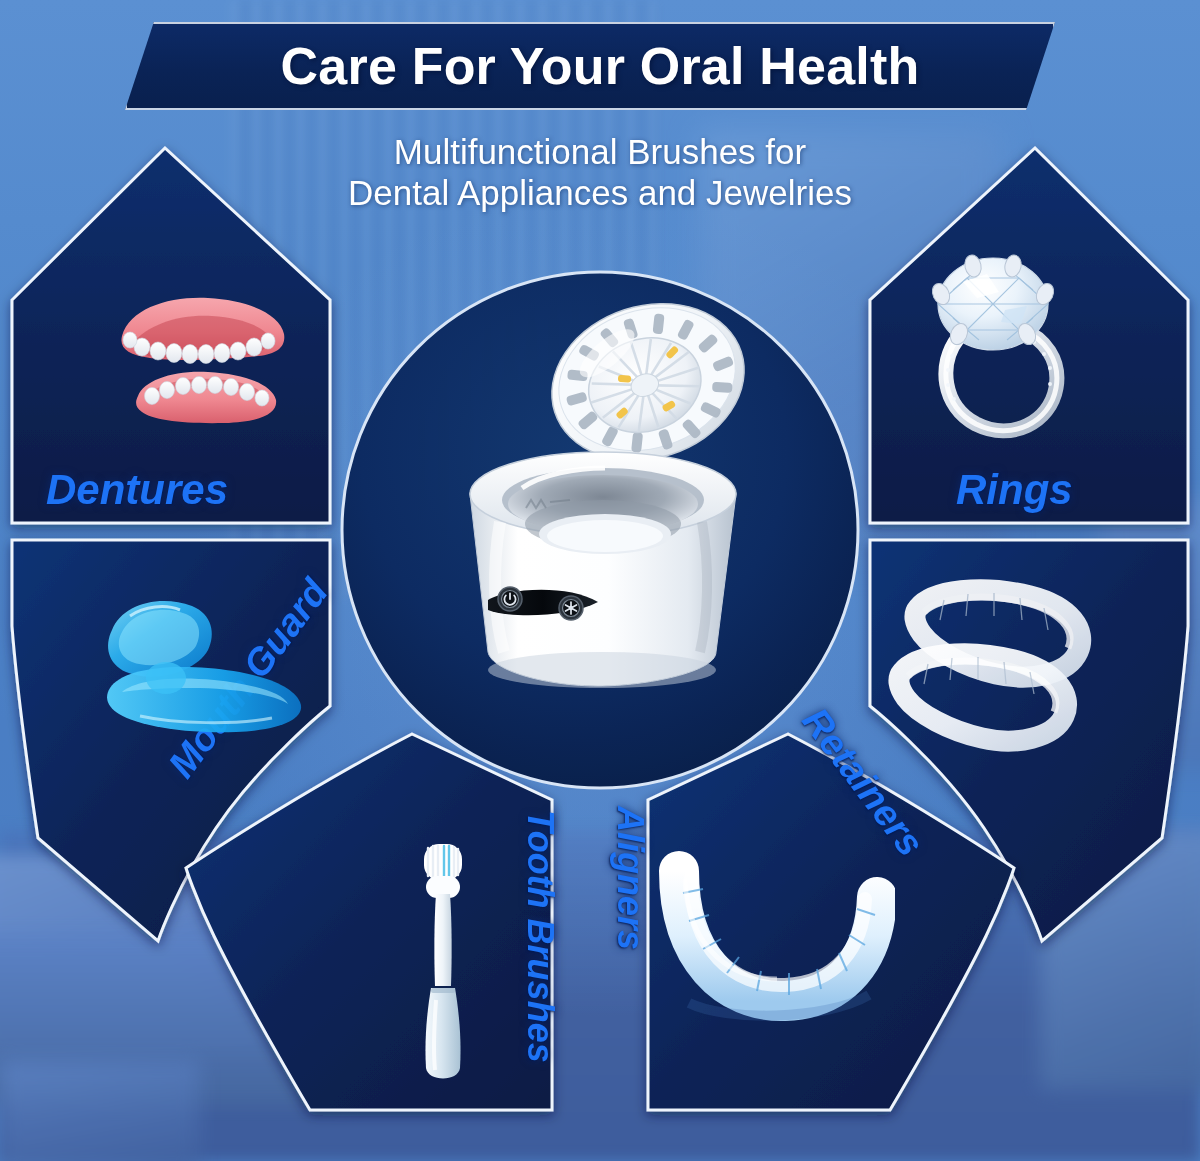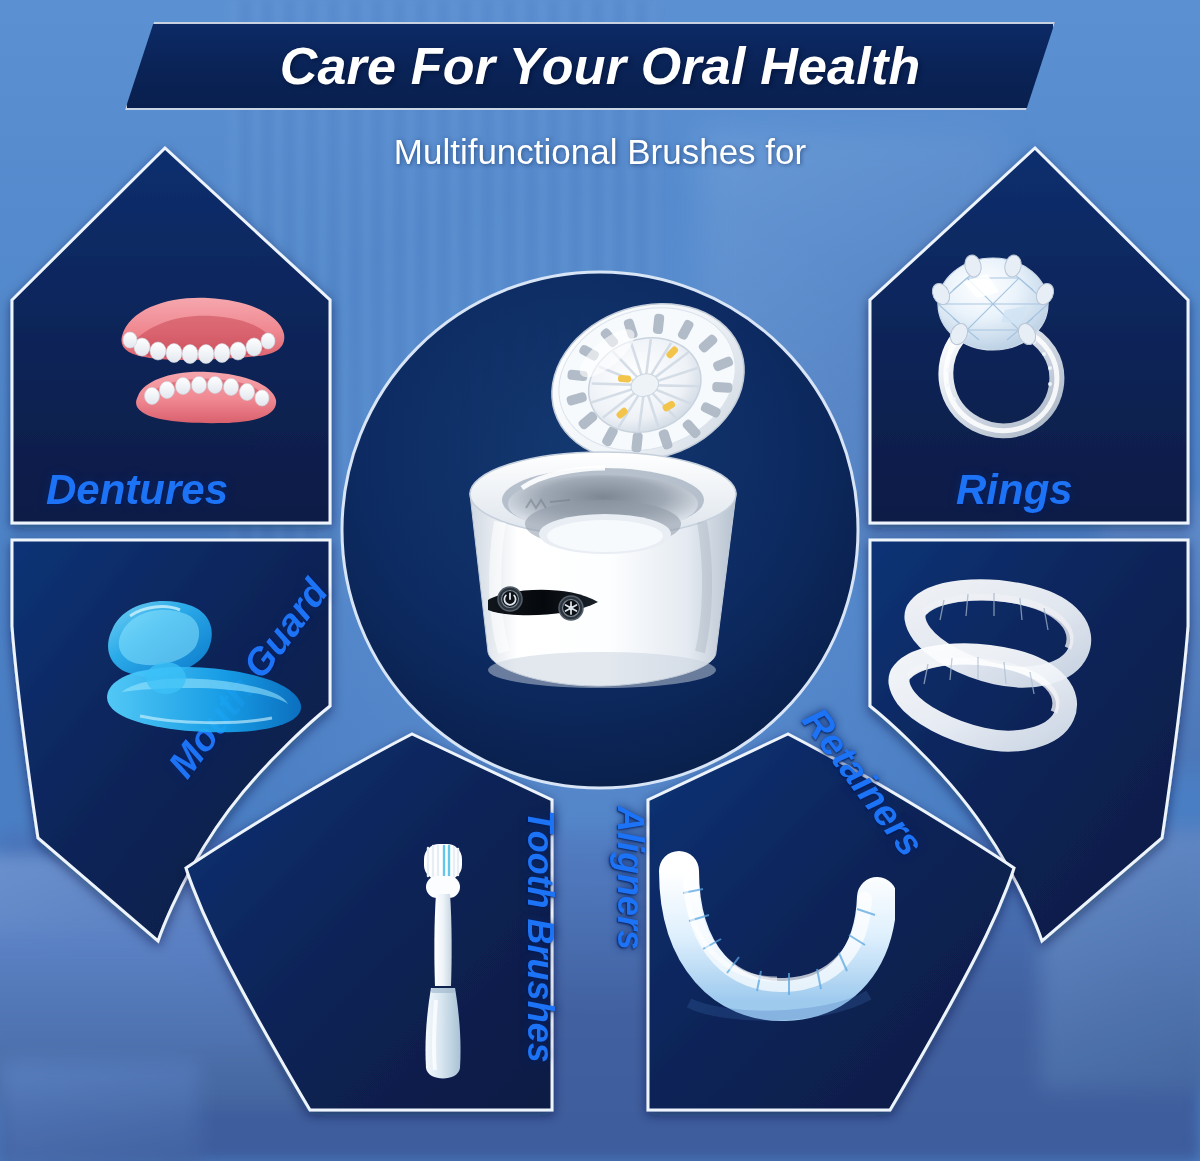--- a/index.html
+++ b/index.html
@@ -69,21 +69,21 @@
   
   #banner {
     position:absolute; left:125px; top:22px; width:930px; height:88px;
     background:linear-gradient(180deg,#0d2a66 0%, #0a2356 55%, #09204e 100%);
     border:2px solid rgba(235,242,252,.85);
     clip-path:polygon(3.1% 0%, 100% 0%, 96.9% 100%, 0% 100%);
     display:flex; align-items:center; justify-content:center;
     box-shadow:0 5px 16px rgba(5,20,55,.45);
   }
   #banner-text {
-    color:#ffffff; font-size:52px; font-weight:bold; font-style:italic;
+    color:#ffffff; font-size:52px; font-weight:bold; 
     letter-spacing:.2px; white-space:nowrap;
     text-shadow:2px 2px 4px rgba(0,15,50,.55);
     margin-left:20px;
   }
 
   
   #subtitle {
     position:absolute; left:0; top:132px; width:1200px;
     text-align:center; color:#ffffff;
     font-size:35px; line-height:1.17; font-weight:normal;
@@ -600,13 +600,14 @@
     </g>
   </svg>
 </div>
 
 <div id="banner">
   <div id="banner-text">Care For Your Oral Health</div>
 </div>
 
 <div id="subtitle">
   <span>Multifunctional Brushes for</span>
+  <span>Dental Appliances and Jewelries</span>
 </div>
 
 </body></html>

